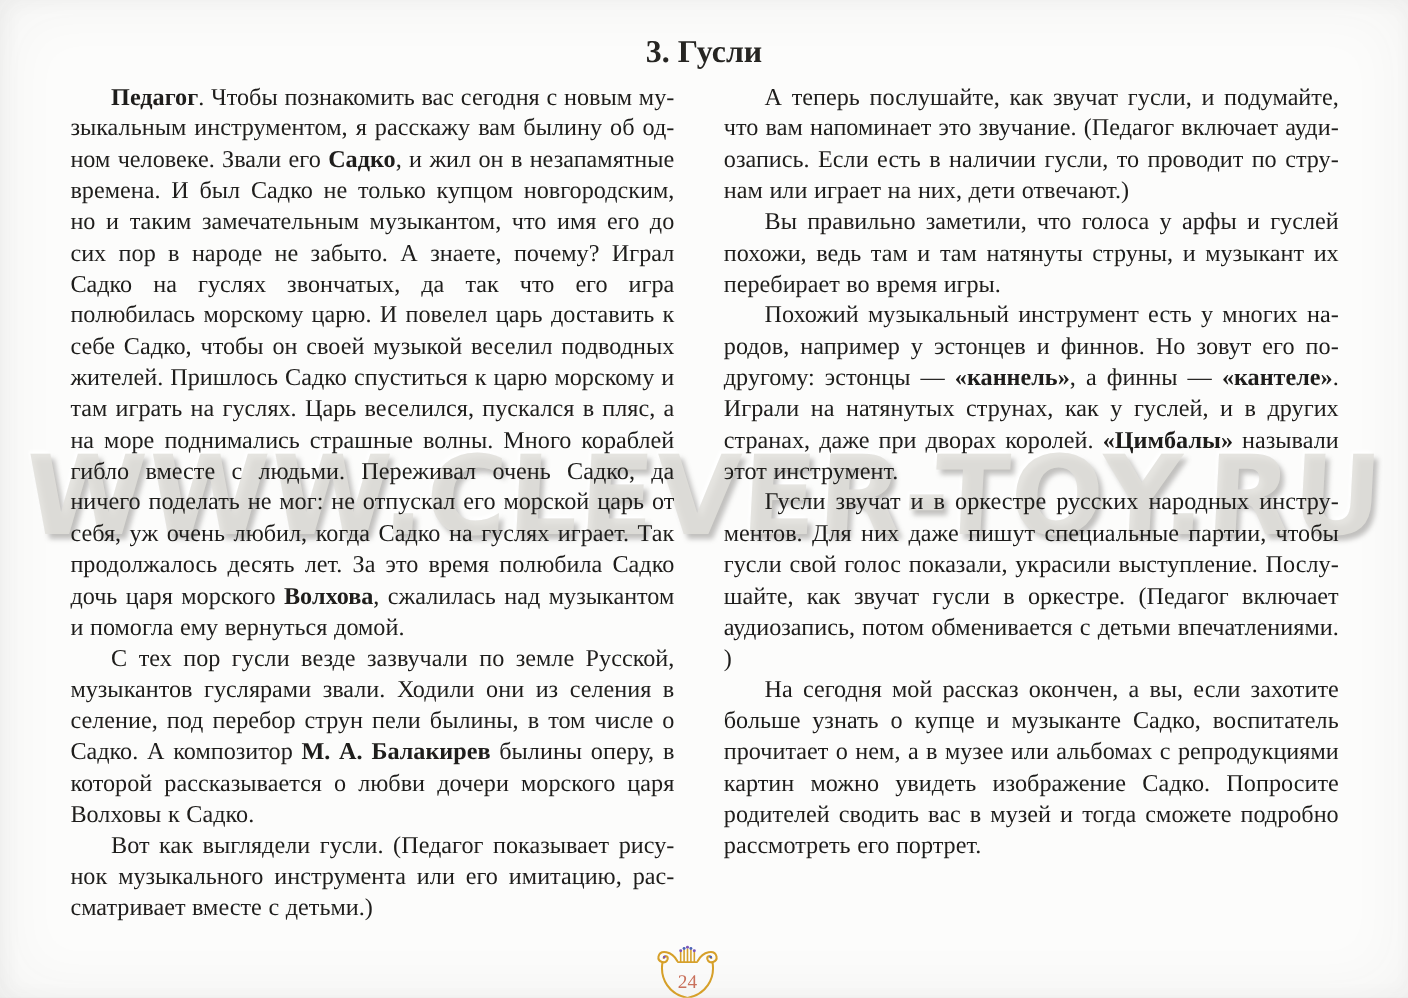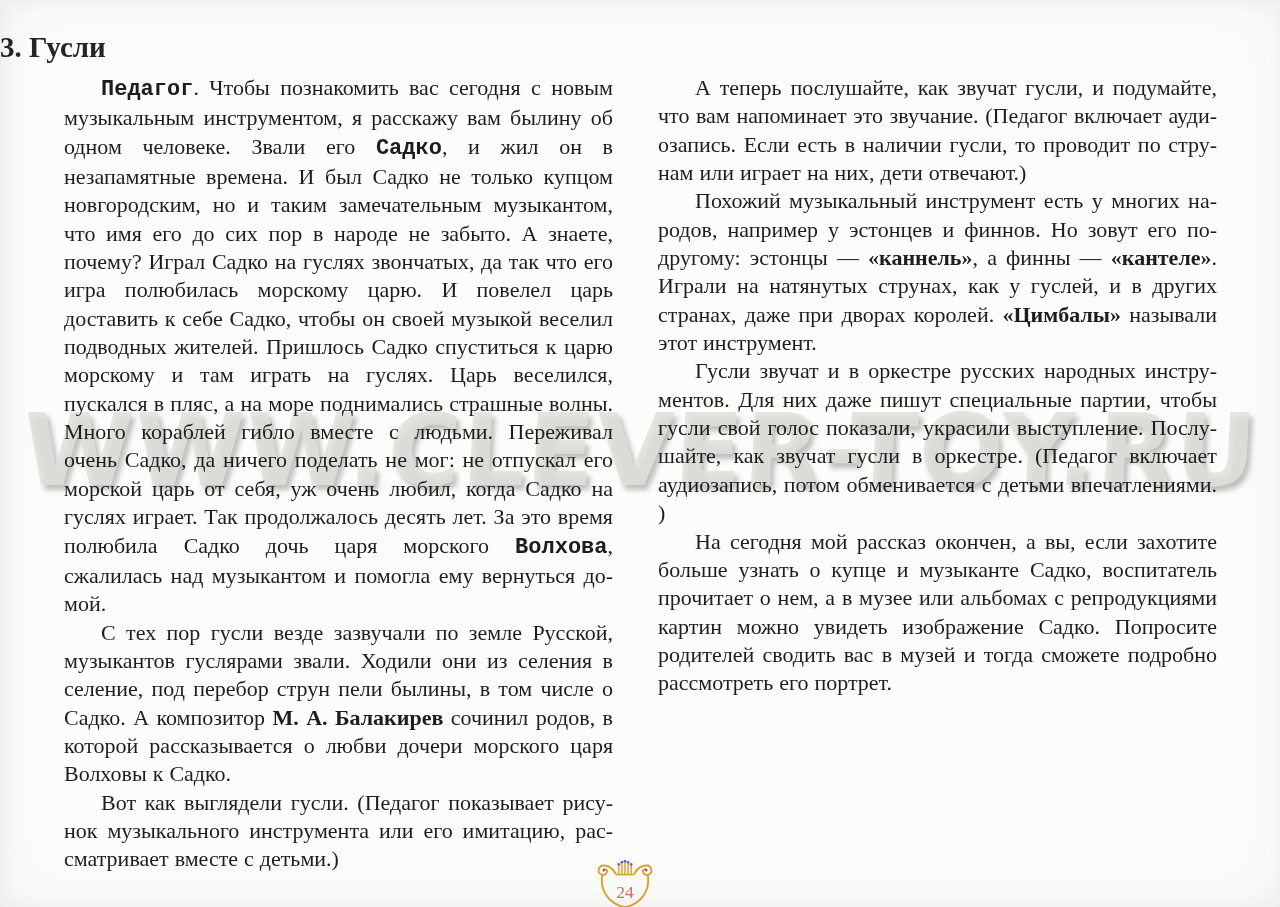--- a/index.html
+++ b/index.html
@@ -28,21 +28,21 @@
     letter-spacing: 1px;
     color: rgba(225,223,219,0.85);
     text-shadow: 4px 5px 5px rgba(105,103,100,0.40), -2px -2px 3px rgba(255,255,255,0.95);
     pointer-events: none;
   }
   .content { position: relative; z-index: 1; }
   .title {
     margin: 0;
     padding-top: 30px;
     height: 40px;
-    text-align: left;
+    text-align: center;
     font-size: 29px;
     line-height: 34px;
     font-weight: bold;
     color: #262522;
   }
   .columns {
     display: flex;
     padding: 4px 63px 0 64px;
     gap: 45px;
   }
@@ -50,21 +50,21 @@
   .col-right { width: 559px; }
   .col p {
     margin: 0;
     font-size: 22px;
     line-height: 28.35px;
     text-align: justify;
     text-indent: 37px;
     word-spacing: 0.5px;
   }
   .seg-normal { }
-  .seg-bold { font-weight: bold; font-family: Liberation Mono, monospace; }
+  .seg-bold { font-weight: bold; }
   .seg-italic { }
   .seg-bold-italic { font-weight: bold; }
   .footer {
     position: absolute;
     left: 0; right: 0; bottom: -6px;
     display: flex;
     justify-content: center;
     z-index: 2;
     pointer-events: none;
   }
@@ -81,25 +81,26 @@
 <div class="page">
 
   <div class="watermark">WWW.CLEVER-TOY.RU</div>
 
   <div class="content">
     <h1 class="title">3. Гусли</h1>
 
     <div class="columns">
       <div class="col col-left">
         <p><span class="seg-bold">Педагог</span><span class="seg-normal">. Чтобы познакомить вас сегодня с новым му­зыкальным инструментом, я расскажу вам былину об од­ном человеке. Звали его </span><span class="seg-bold">Садко</span><span class="seg-normal">, и жил он в незапамятные времена. И был Садко не только купцом новгородским, но и таким замечательным музыкантом, что имя его до сих пор в народе не забыто. А знаете, почему? Играл Садко на гуслях звончатых, да так что его игра полюбилась морско­му царю. И повелел царь доставить к себе Садко, чтобы он своей музыкой веселил подводных жителей. Пришлось Садко спуститься к царю морскому и там играть на гуслях. Царь веселился, пускался в пляс, а на море поднимались страшные волны. Много кораблей гибло вместе с людьми. Переживал очень Садко, да ничего поделать не мог: не от­пускал его морской царь от себя, уж очень любил, когда Садко на гуслях играет. Так продолжалось десять лет. За это время полюбила Садко дочь царя морского </span><span class="seg-bold">Волхова</span><span class="seg-normal">, сжалилась над музыкантом и помогла ему вернуться до­мой.</span></p>
-        <p><span class="seg-normal">С тех пор гусли везде зазвучали по земле Русской, му­зыкантов гуслярами звали. Ходили они из селения в селе­ние, под перебор струн пели былины, в том числе о Садко. А композитор </span><span class="seg-bold-italic">М. А. Балакирев</span><span class="seg-normal"> сочинил родов, в которой рассказывается о любви дочери морского царя Волховы к Садко.</span></p>
+        <p><span class="seg-normal">С тех пор гусли везде зазвучали по земле Русской, му­зыкантов гуслярами звали. Ходили они из селения в селе­ние, под перебор струн пели былины, в том числе о Садко. А композитор </span><span class="seg-bold-italic">М. А. Балакирев</span><span class="seg-normal"> былины оперу, в которой рассказывается о любви дочери морского царя Волховы к Садко.</span></p>
         <p><span class="seg-normal">Вот как выглядели гусли. </span><span class="seg-italic">(Педагог показывает рису­нок музыкального инструмента или его имитацию, рас­сматривает вместе с детьми.)</span></p>
       </div>
       <div class="col col-right">
         <p><span class="seg-normal">А теперь послушайте, как звучат гусли, и подумайте, что вам напоминает это звучание. </span><span class="seg-italic">(Педагог включает ауди­озапись. Если есть в наличии гусли, то проводит по стру­нам или играет на них, дети отвечают.)</span></p>
+        <p><span class="seg-normal">Вы правильно заметили, что голоса у арфы и гуслей похожи, ведь там и там натянуты струны, и музыкант их перебирает во время игры.</span></p>
         <p><span class="seg-normal">Похожий музыкальный инструмент есть у многих на­родов, например у эстонцев и финнов. Но зовут его по-дру­гому: эстонцы — </span><span class="seg-bold-italic">«каннель»</span><span class="seg-normal">, а финны — </span><span class="seg-bold-italic">«кантеле»</span><span class="seg-normal">. Игра­ли на натянутых струнах, как у гуслей, и в других странах, даже при дворах королей. </span><span class="seg-bold-italic">«Цимбалы»</span><span class="seg-normal"> называли этот ин­струмент.</span></p>
         <p><span class="seg-normal">Гусли звучат и в оркестре русских народных инстру­ментов. Для них даже пишут специальные партии, чтобы гусли свой голос показали, украсили выступление. Послу­шайте, как звучат гусли в оркестре. </span><span class="seg-italic">(Педагог включает аудиозапись, потом обменивается с детьми впечатлени­ями. )</span></p>
         <p><span class="seg-normal">На сегодня мой рассказ окончен, а вы, если захотите больше узнать о купце и музыканте Садко, воспитатель прочитает о нем, а в музее или альбомах с репродукция­ми картин можно увидеть изображение Садко. Попросите родителей сводить вас в музей и тогда сможете подробно рассмотреть его портрет.</span></p>
       </div>
     </div>
   </div>
 
   <div class="footer">
     <svg class="lyre" width="62" height="54" viewBox="0 0 60 52" xmlns="http://www.w3.org/2000/svg">
 

